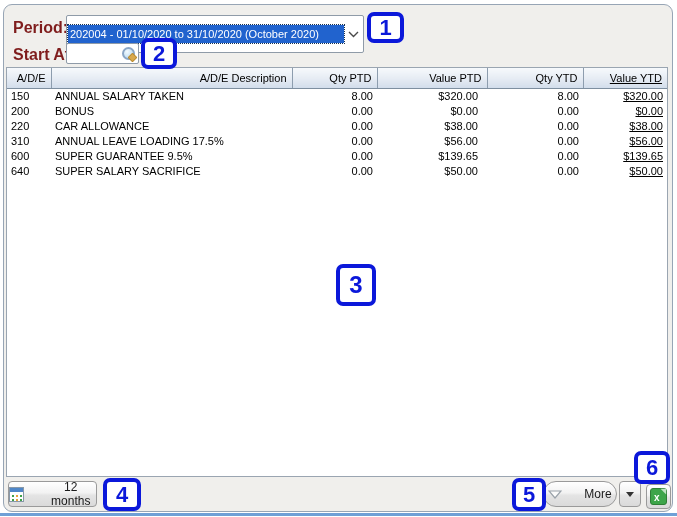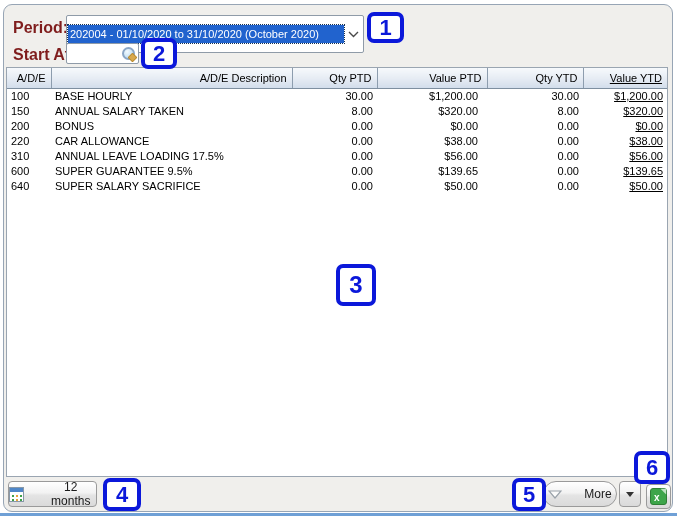--- a/index.html
+++ b/index.html
@@ -139,28 +139,20 @@
           <th class="c1">A/D/E</th>
           <th class="c2">A/D/E Description</th>
           <th class="c3 num">Qty PTD</th>
           <th class="c4 num">Value PTD</th>
           <th class="c5 num">Qty YTD</th>
           <th class="c6 num">Value YTD</th>
         </tr>
       </thead>
       <tbody>
           <tr>
-            <td class="c1">100</td>
-            <td class="c2">BASE HOURLY</td>
-            <td class="c3 num">30.00</td>
-            <td class="c4 num">$1,200.00</td>
-            <td class="c5 num">30.00</td>
-            <td class="c6 num">$1,200.00</td>
-          </tr>
-          <tr>
             <td class="c1">150</td>
             <td class="c2">ANNUAL SALARY TAKEN</td>
             <td class="c3 num">8.00</td>
             <td class="c4 num">$320.00</td>
             <td class="c5 num">8.00</td>
             <td class="c6 num">$320.00</td>
           </tr>
           <tr>
             <td class="c1">200</td>
             <td class="c2">BONUS</td>

